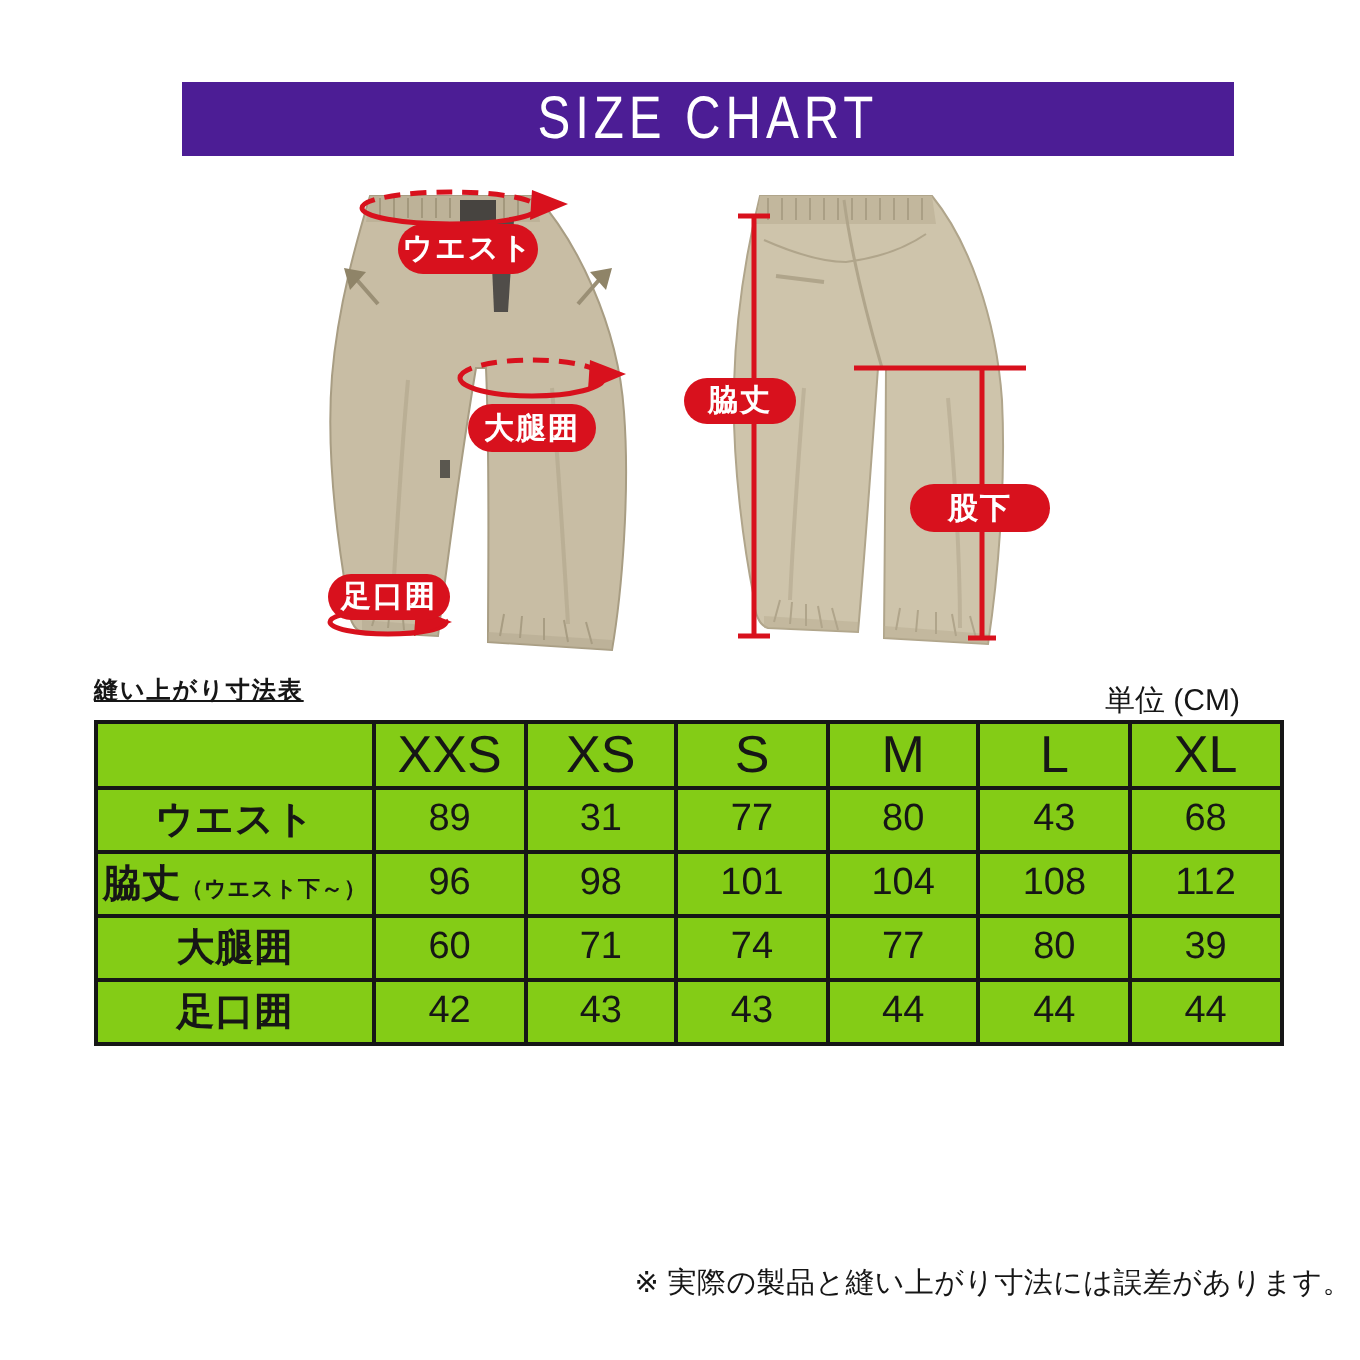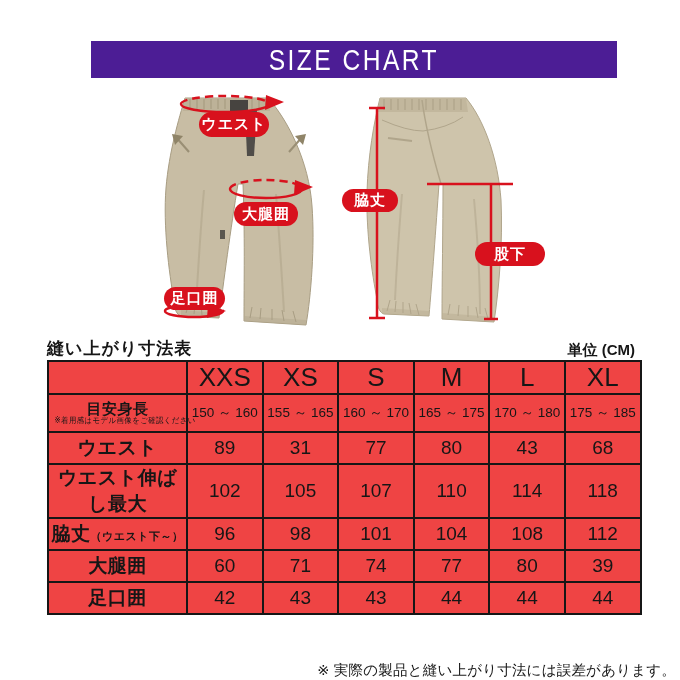--- a/index.html
+++ b/index.html
@@ -24,39 +24,39 @@
   
   .pill{
     position:absolute;background:#d8111d;border-radius:14px;color:#fff;
     display:flex;align-items:center;justify-content:center;
     font-size:15px;font-weight:bold;letter-spacing:1px;white-space:nowrap;
   }
   .pill-waist{left:199px;top:112px;width:70px;height:25px;}
   .pill-thigh{left:234px;top:202px;width:64px;height:24px;}
   .pill-hem{left:164px;top:287px;width:61px;height:23px;}
   .pill-side{left:342px;top:189px;width:56px;height:23px;}
-  .pill-inseam{left:455px;top:242px;width:70px;height:24px;margin-left:20px;}
-  
-  .tbl-title{position:absolute;left:47px;top:337px;font-size:17px;font-weight:600;letter-spacing:1px;}
-  .tbl-unit{position:absolute;right:45px;top:341px;font-size:15px;font-weight:700;}
+  .pill-inseam{left:455px;top:242px;width:70px;height:24px;}
+  
+  .tbl-title{position:absolute;left:47px;top:337px;font-size:12px;font-weight:600;letter-spacing:1px;text-decoration:underline;}
+  .tbl-unit{position:absolute;right:60px;top:341px;font-size:15px;font-weight:400;}
   table.size-table{
     position:absolute;left:47px;top:360px;width:593px;
-    border-collapse:collapse;table-layout:fixed;background:#ef4444;
+    border-collapse:collapse;table-layout:fixed;background:#84cc16;
   }
   table.size-table td{
     border:2px solid #161616;text-align:center;vertical-align:middle;padding:0;
     font-size:19px;height:30px;
   }
   tr.head-row td{border-bottom:2px dashed #161616;font-size:26px;font-weight:500;height:30px;letter-spacing:0;}
   tr.height-row td{height:36px;font-size:13.5px;}
   td.label-cell{font-size:15px;font-weight:600;letter-spacing:.5px;}
   .label-main{font-size:15px;font-weight:600;line-height:1.15;}
   .label-note{font-size:8px;font-weight:400;white-space:nowrap;transform:scaleX(.92);transform-origin:center;line-height:1.1;}
   .label-sub{font-size:11px;font-weight:600;}
-  .footnote{position:absolute;right:4px;top:632px;font-size:14.5px;font-weight:500;letter-spacing:.2px;margin-top:29px;}
+  .footnote{position:absolute;right:4px;top:632px;font-size:14.5px;font-weight:500;letter-spacing:.2px;}
 </style>
 </head>
 <body>
 
 <div id="stage">
 
   <div class="banner">
     <span>SIZE CHART</span>
   </div>
 
@@ -203,49 +203,28 @@
     <tbody>
         <tr class="head-row">
       <td class="corner"></td>
       <td>XXS</td>
       <td>XS</td>
       <td>S</td>
       <td>M</td>
       <td>L</td>
       <td>XL</td>
     </tr>
-    <tr class="height-row">
-      <td class="label-cell">
-        <div class="label-main">目安身長</div>
-        <div class="label-note">※着用感はモデル画像をご確認ください</div>
-      </td>
-      <td>150 ～ 160</td>
-      <td>155 ～ 165</td>
-      <td>160 ～ 170</td>
-      <td>165 ～ 175</td>
-      <td>170 ～ 180</td>
-      <td>175 ～ 185</td>
-    </tr>
     <tr>
       <td class="label-cell">ウエスト</td>
       <td>89</td>
       <td>31</td>
       <td>77</td>
       <td>80</td>
       <td>43</td>
       <td>68</td>
-    </tr>
-    <tr>
-      <td class="label-cell">ウエスト伸ばし最大</td>
-      <td>102</td>
-      <td>105</td>
-      <td>107</td>
-      <td>110</td>
-      <td>114</td>
-      <td>118</td>
     </tr>
     <tr>
       <td class="label-cell">
         <span>脇丈</span><span class="label-sub">（ウエスト下～）</span>
       </td>
       <td>96</td>
       <td>98</td>
       <td>101</td>
       <td>104</td>
       <td>108</td>

